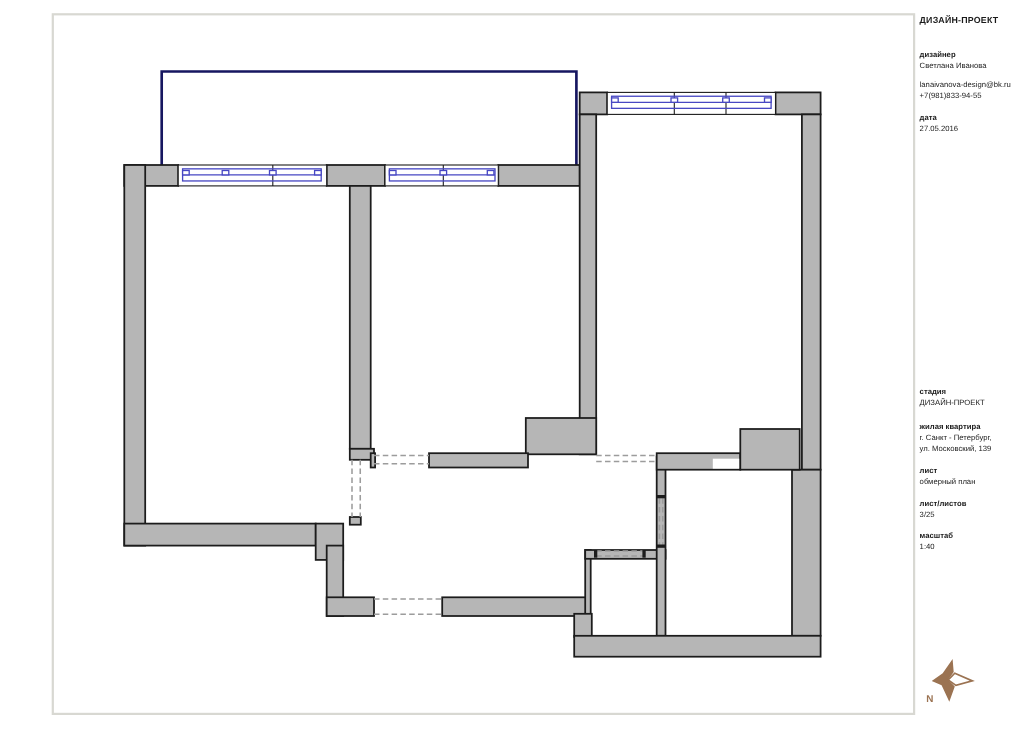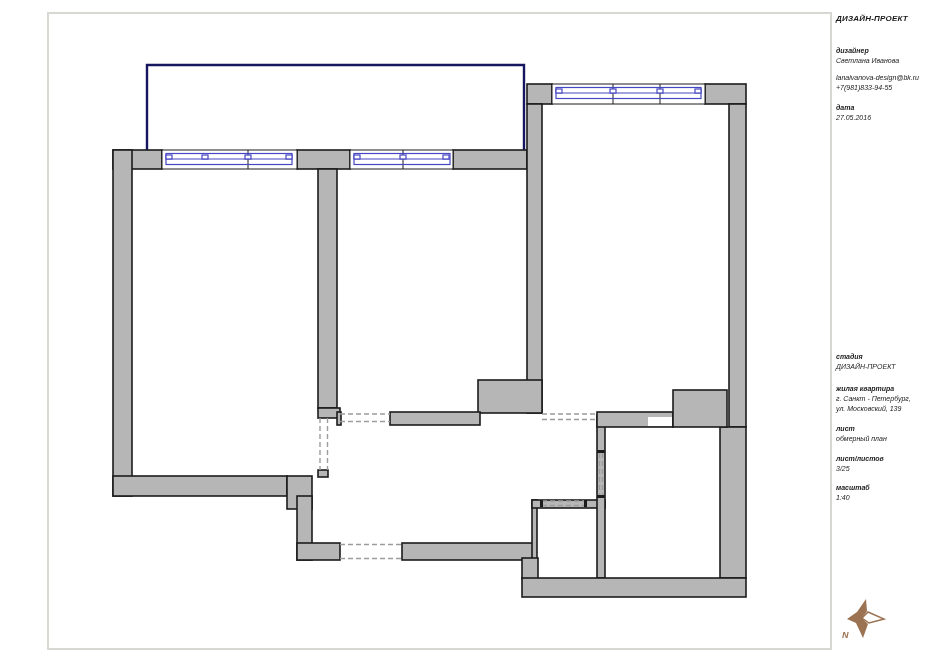--- a/index.html
+++ b/index.html
@@ -2,21 +2,20 @@
 <html><head>
 <meta charset="utf-8">
 <style>
   html, body { margin: 0; padding: 0; background: #ffffff; }
   .page {
     position: relative;
     width: 940px; height: 665px;
     background: #ffffff;
     font-family: "Liberation Sans", sans-serif;
     overflow: hidden;
-    font-style: italic;
   }
   .sheet-frame {
     position: absolute;
     left: 47px; top: 12px;
     width: 785px; height: 638px;
     border: 2px solid #d8d8d2;
     box-sizing: border-box;
   }
   svg.plan { position: absolute; left: 0; top: 0; }
   .tb {

